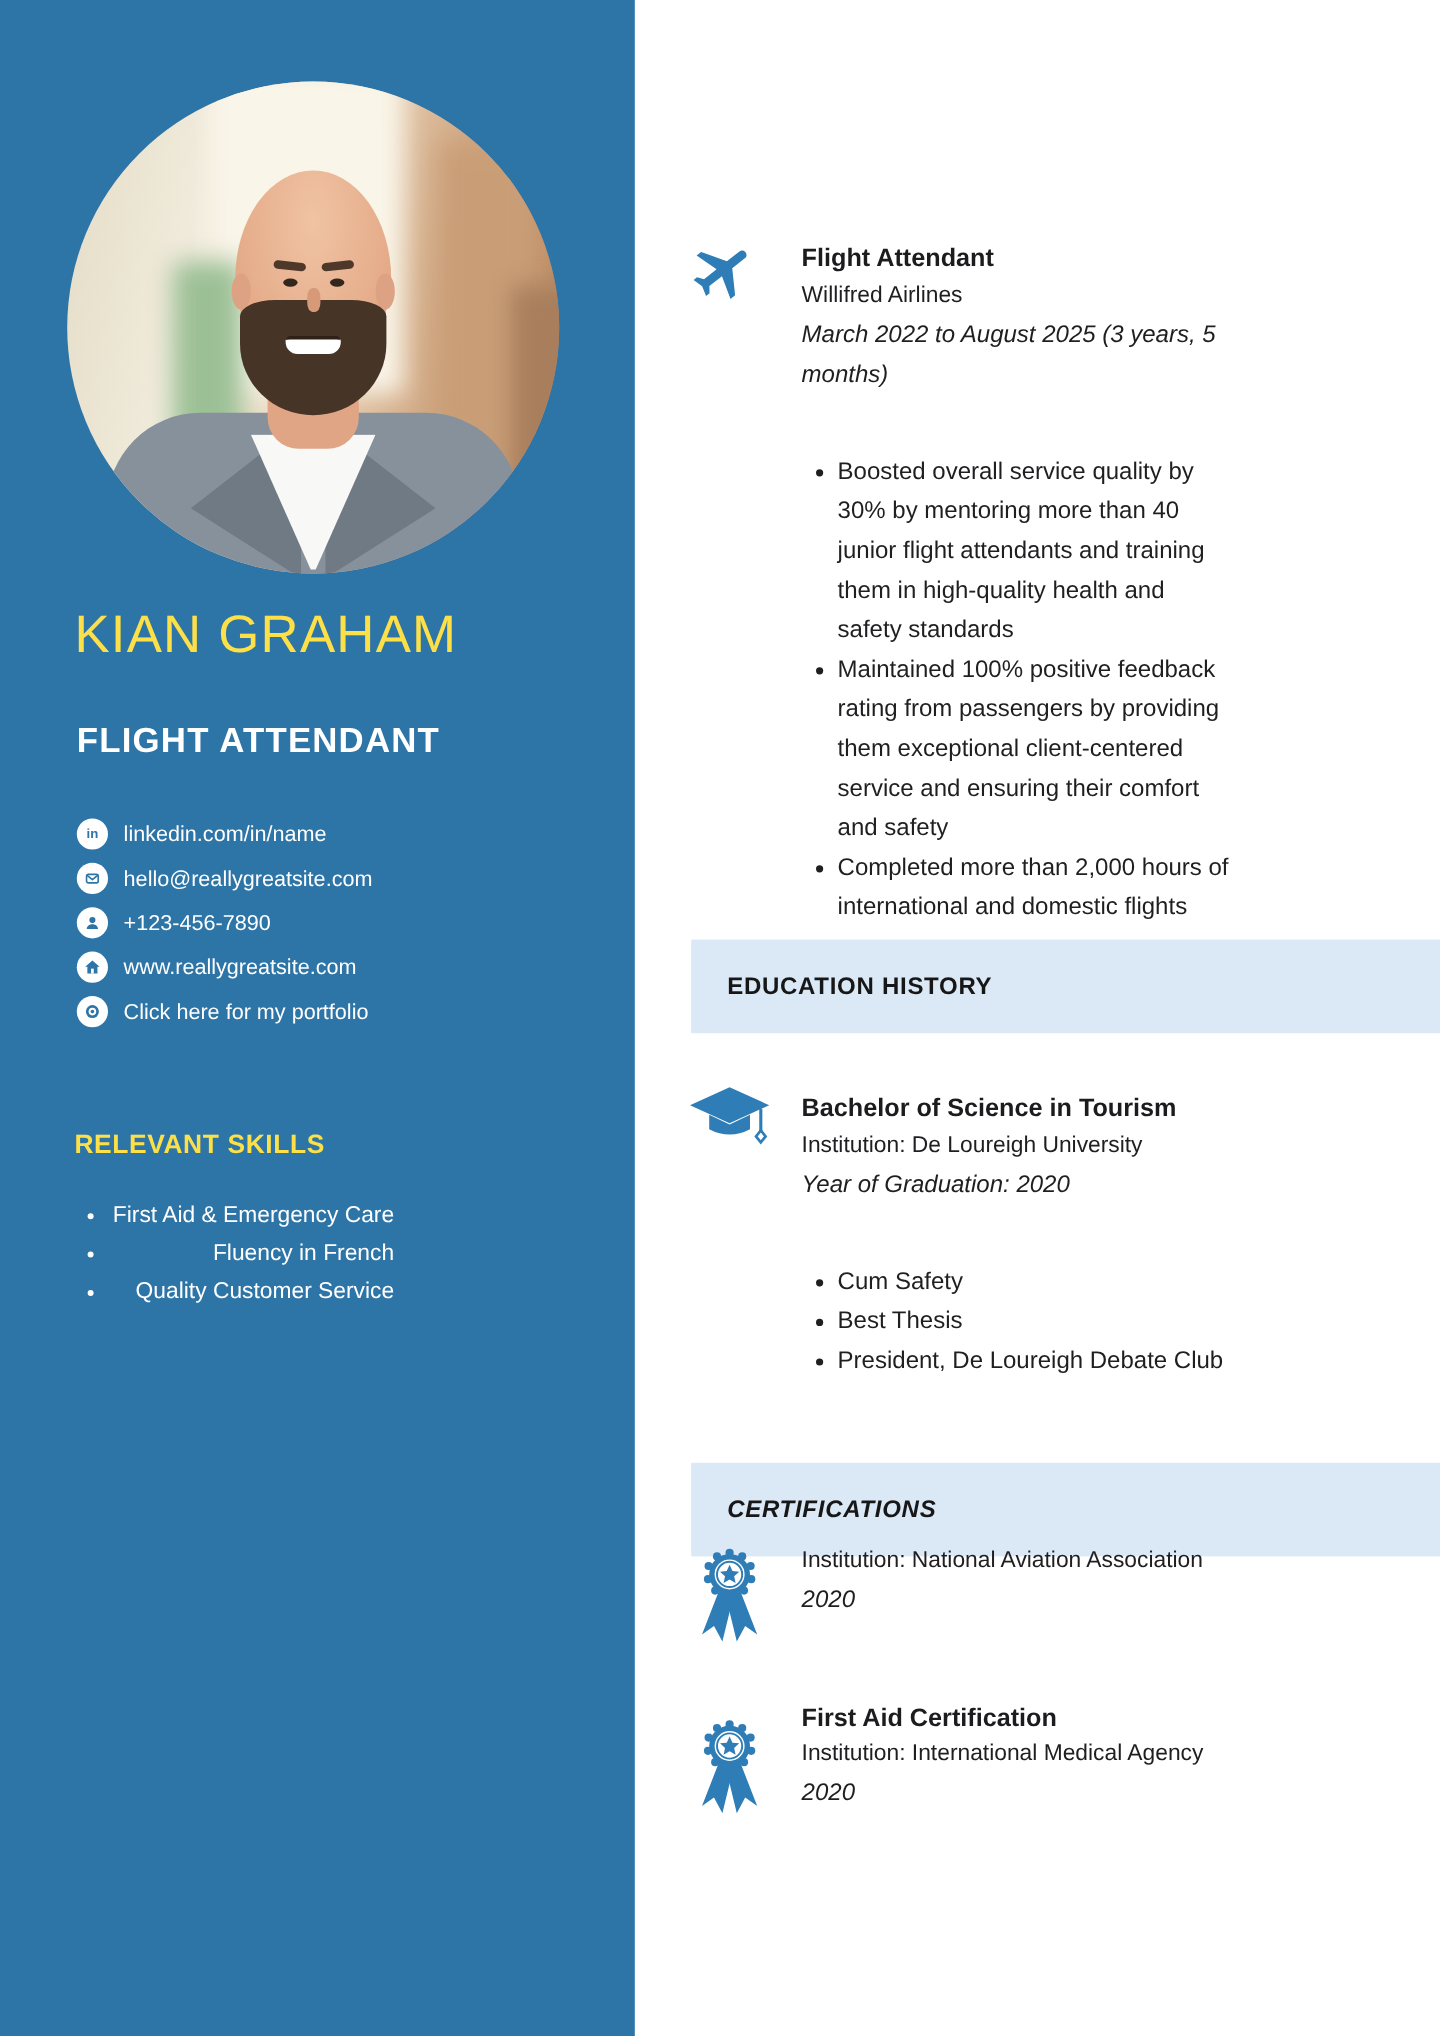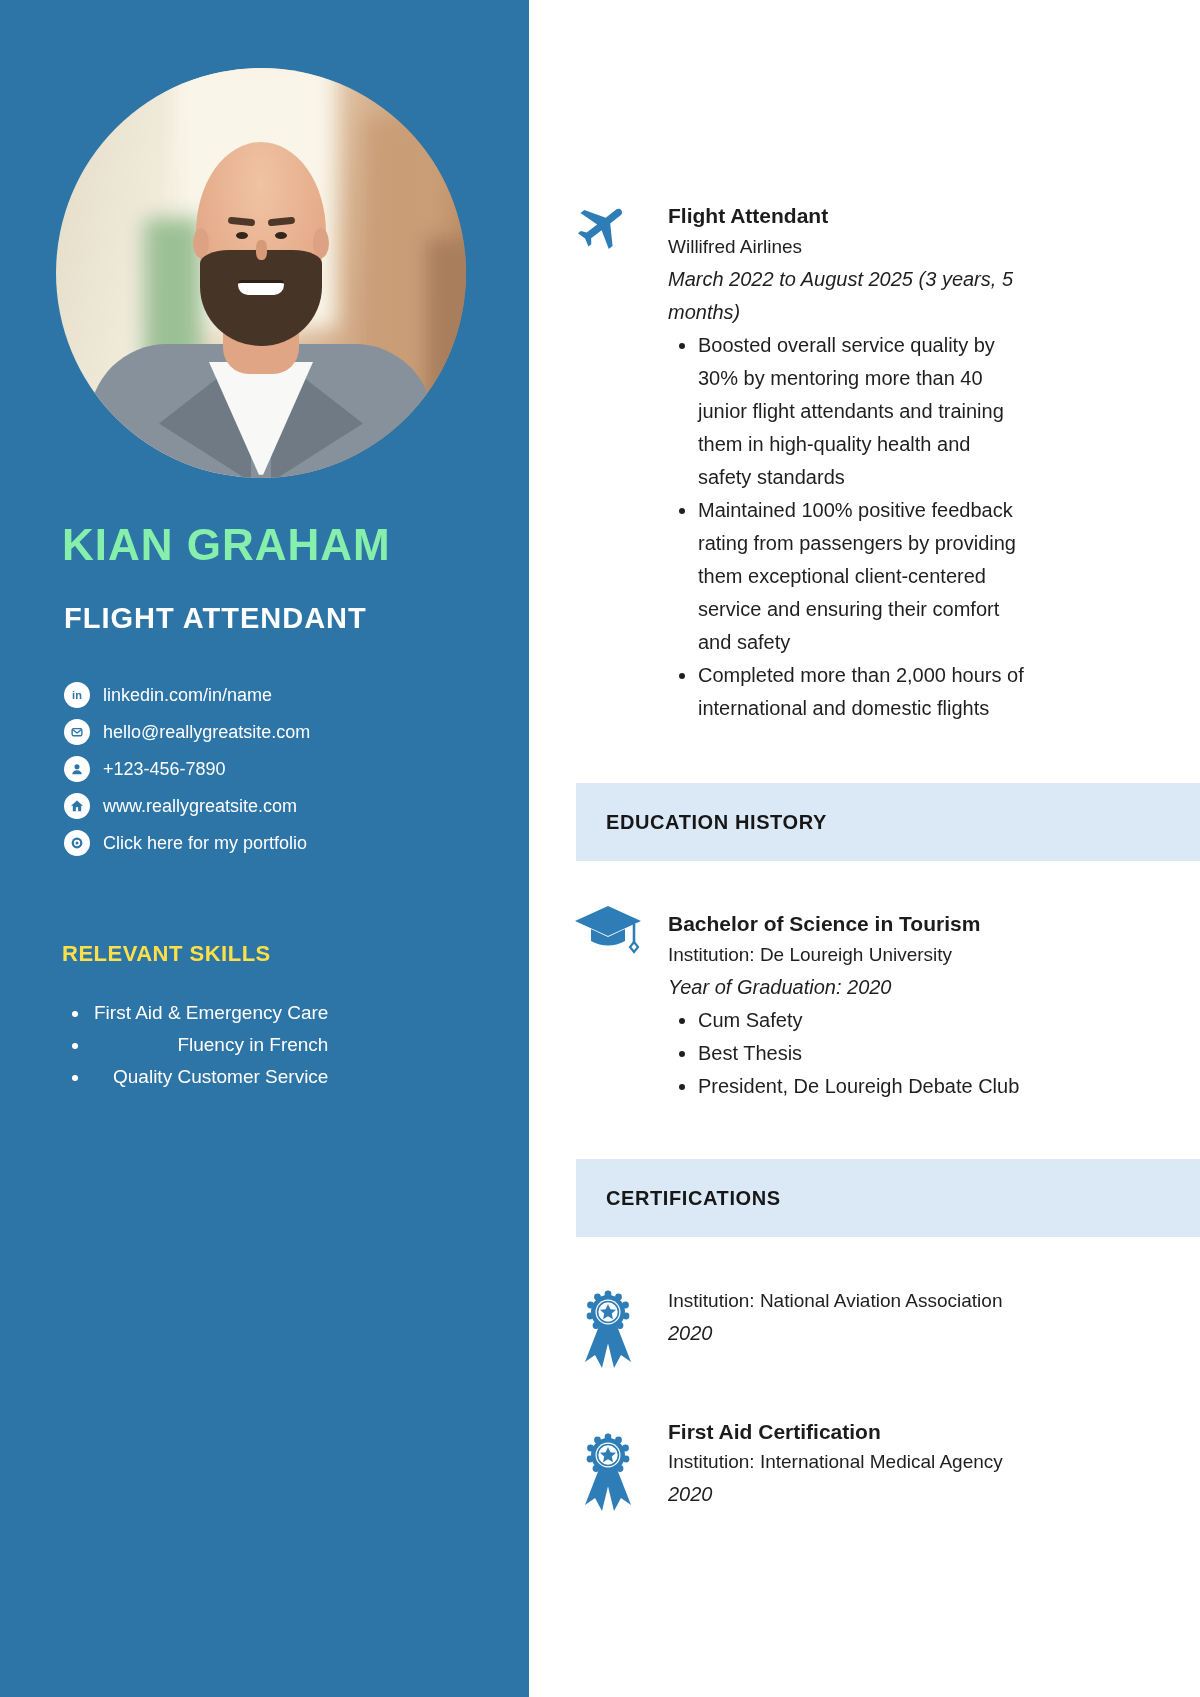--- a/index.html
+++ b/index.html
@@ -37,46 +37,46 @@
   .brow { position:absolute; top:150px; width:27px; height:7px; background:#4d3829; border-radius:4px; }
   .brow.l { left:172px; transform:rotate(6deg); } .brow.r { left:212px; transform:rotate(-6deg); }
   .eye { position:absolute; top:164px; width:12px; height:7px; background:#32261d; border-radius:50%; }
   .eye.l { left:180px; } .eye.r { left:219px; }
   .nose { position:absolute; top:172px; left:200px; width:11px; height:20px; background:#d79a79; border-radius:40%; }
   .beard { position:absolute; top:182px; left:50%; transform:translateX(-50%); width:122px; height:96px;
            background:#463426; border-radius:24% 24% 50% 50% / 14% 14% 62% 62%; }
   .mouth { position:absolute; top:212px; left:50%; transform:translateX(-50%); width:46px; height:15px;
            background:#ffffff; border-radius:4px 4px 10px 10px; border-top:3px solid #2e2118; }
 
-  .name { position:absolute; left:62px; top:520px; width:420px; color:#86efac; font-size:44px; font-weight:700; letter-spacing:1px; }
+  .name { position:absolute; left:62px; top:504px; width:420px; color:#fde047; font-size:44px; font-weight:400; letter-spacing:1px; }
   .role { position:absolute; left:64px; top:602px; color:#fff; font-size:29px; font-weight:700; letter-spacing:1px; }
 
   .contacts { position:absolute; left:64px; top:682px; }
   .contact-row { display:flex; align-items:center; height:26px; margin-bottom:11px; }
   .cicon { flex:0 0 26px; width:26px; height:26px; border-radius:50%; background:#ffffff; margin-right:13px;
            display:flex; align-items:center; justify-content:center; }
   .cicon svg { display:block; }
   .cicon .intext { color:var(--sidebar-blue,#2d74a7); font-size:11px; font-weight:800; line-height:1; }
   .contact-row span.ctext { color:#ffffff; font-size:18px; }
 
   .skills-heading { position:absolute; left:62px; top:941px; color:#fde047; font-size:22px; font-weight:800; letter-spacing:0.5px; }
   .skills { position:absolute; left:90px; top:997px;text-align:right; }
   .skills li { color:#fff; font-size:19px; line-height:32px; padding-left:4px; }
 
   
   .band { position:absolute; left:576px; width:624px; height:78px; background:var(--band-bg,#dbe8f6);
           display:flex; align-items:center; }
   .band span { margin-left:30px; font-size:20px; font-weight:800; letter-spacing:0.6px; color:#171717; }
-  .band.b1 { top:77px; } .band.b2 { top:783px; } .band.b3 { top:1159px; }
+  .band.b1 { top:77px; } .band.b2 { top:783px; } .band.b3 { top:1219px;font-style:italic; }
 
   .entry { position:absolute; left:668px; width:432px; color:#1f1f21; }
   .entry h3 { font-size:21px; font-weight:700; line-height:28px; color:#1c1c1e; }
   .entry .sub { font-size:19px; line-height:33px; }
   .entry .date { font-size:20px; line-height:33px; font-style:italic; max-width:388px; }
-  .entry ul { width:360px; padding-left:30px; }
+  .entry ul { width:360px; padding-left:30px;margin-top:48px; }
   .entry ul li { font-size:20px; line-height:33px; }
   .e1 { top:202px; } .e2 { top:910px; }
   .e3 { top:1285px; } .e4 { top:1418px; }
   .e3 .sub, .e3 .date, .e4 .sub, .e4 .date { line-height:32px; }
 
   .big-icon { position:absolute; }
   .icon-plane { left:574px; top:195px; }
   .icon-cap { left:572px; top:903px; }
   .icon-medal1 { left:582px; top:1288px; }
   .icon-medal2 { left:582px; top:1431px; }

